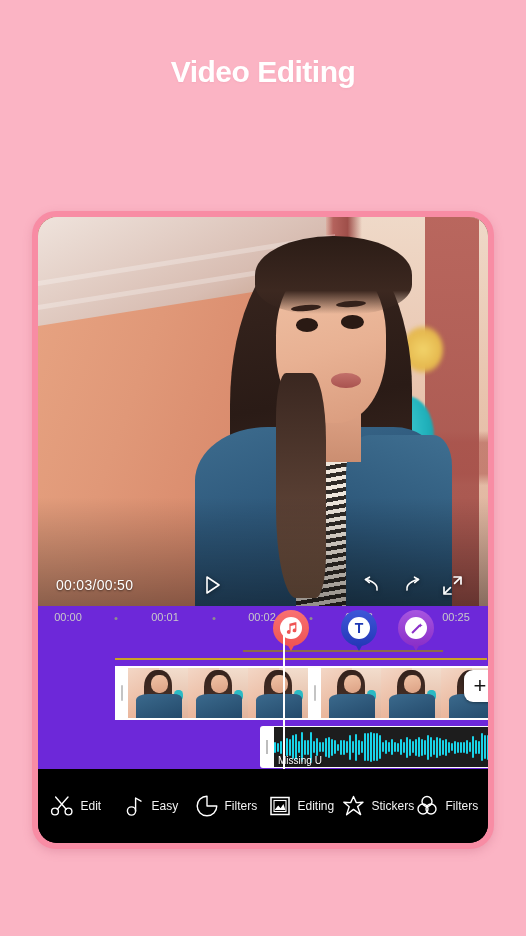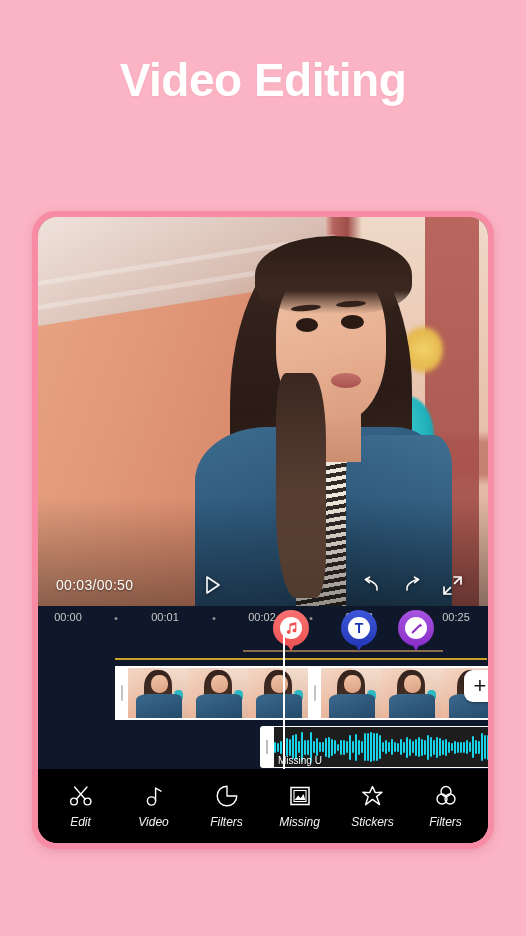--- a/index.html
+++ b/index.html
@@ -12,21 +12,21 @@
 
   
   .headline {
     position:absolute; top:52px; left:0; width:526px;
     text-align:center; color:#ffffff;
     font-weight:bold; line-height:1.06;
     letter-spacing:-0.5px;
     text-shadow:0 1px 2px rgba(220,120,150,.18);
   }
   .headline .l1 { font-size:46px; display:block; }
-  .headline .l2 { font-size:46px; display:block; margin-top:4px;}
+  .headline .l2 { font-size:30px; display:block; margin-top:4px;}
 
   
   .phone {
     position:absolute; left:32px; top:211px;
     width:462px; height:638px;
     background:#f88ca4;
     border-radius:24px;
     padding:6px;
     box-shadow:0 3px 10px rgba(190,90,120,.28);
   }
@@ -163,21 +163,21 @@
   .pspace { flex:1; }
   .picon { width:40px; height:28px; display:flex; align-items:center; justify-content:center; }
   .picon svg { display:block; filter:drop-shadow(0 1px 2px rgba(0,0,0,.55)); }
   .picon.play { margin-right:60px; }
   .picon.expand { margin-right:16px; }
 
   
   .timeline {
     position:relative;
     flex:1;
-    background:#0f172a;
+    background:#6d28d9;
     overflow:hidden;
   }
   .ruler {
     position:relative; height:24px;
     color:#c9c9c9; font-size:11px;
   }
   .tick { position:absolute; top:5px; transform:translateX(-50%); white-space:nowrap; }
   .dot {
     position:absolute; top:11px; width:3px; height:3px;
     background:#8e8e8e; border-radius:50%; transform:translateX(-50%);
@@ -302,23 +302,22 @@
     background:#ffffff;
   }
 
   
   .toolbar {
     height:74px; background:#000000;
     display:flex; align-items:center; justify-content:space-around;
     padding:0 6px;
   }
   .tool {
-    display:flex; flex-direction:column; align-items:center; gap:7px;
+    display:flex; flex-direction:row; align-items:center; gap:7px;
     width:62px;
-    font-style:italic;
   }
   .tool .ti { height:24px; display:flex; align-items:center; justify-content:center; }
   .tool .tl { color:#f2f2f2; font-size:12px; }
 </style>
 </head>
 <body>
 
 <div class="headline">
   <span class="l2">Video Editing</span>
 </div>
@@ -598,42 +597,42 @@
         <div class="tl">Edit</div>
       </div>
 
       <div class="tool">
         <div class="ti">
           <svg width="22" height="22" viewBox="0 0 22 22">
             <circle cx="8.5" cy="16" r="4.1" fill="none" stroke="#fff" stroke-width="1.4"></circle>
             <path d="M12.6 16 V3 L18 6.2" fill="none" stroke="#fff" stroke-width="1.4" stroke-linecap="round" stroke-linejoin="round"></path>
           </svg>
         </div>
-        <div class="tl">Video</div>
+        <div class="tl">Easy</div>
       </div>
 
 
       <div class="tool">
         <div class="ti">
           <svg width="22" height="22" viewBox="0 0 22 22">
             <path d="M11 1.2 a9.8 9.8 0 1 0 9.8 9.8 H11 Z" fill="none" stroke="#fff" stroke-width="1.4" stroke-linejoin="round"></path>
           </svg>
         </div>
         <div class="tl">Filters</div>
       </div>
 
       <div class="tool">
         <div class="ti">
           <svg width="22" height="22" viewBox="0 0 22 22">
             <rect x="2" y="2.5" width="18" height="17" fill="none" stroke="#fff" stroke-width="1.5"></rect>
             <rect x="5" y="5.5" width="12" height="11" fill="none" stroke="#fff" stroke-width="1.1"></rect>
             <path d="M5.6 15 L9.2 10.6 L11.6 13.2 L14.4 9 L16.4 15 Z" fill="#fff"></path>
           </svg>
         </div>
-        <div class="tl">Missing</div>
+        <div class="tl">Editing</div>
       </div>
 
       <div class="tool">
         <div class="ti">
           <svg width="23" height="22" viewBox="0 0 23 22">
             <path d="M11.5 1.5 L14.3 7.6 L21 7.3 L15.6 11.6 L18.6 19.6 L11.5 14.4 L4.6 19.8 L7.2 11.8 L1.8 7.3 L8.7 7.6 Z" fill="none" stroke="#fff" stroke-width="1.4" stroke-linejoin="round"></path>
           </svg>
         </div>
         <div class="tl">Stickers</div>
       </div>

